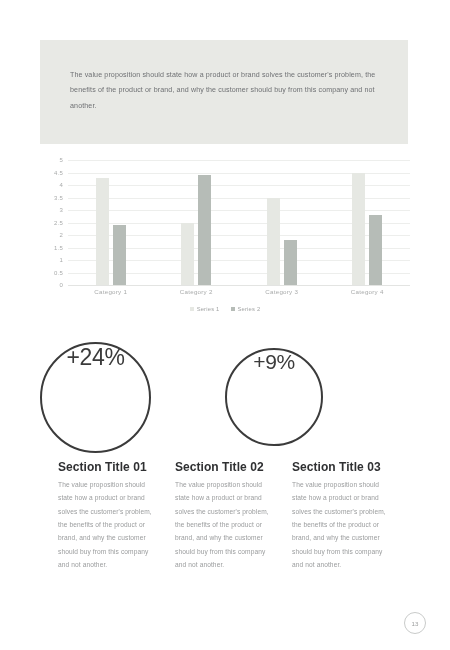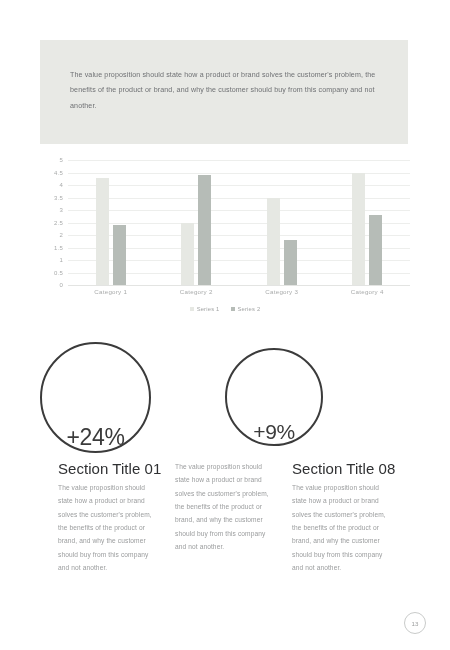--- a/index.html
+++ b/index.html
@@ -162,21 +162,21 @@
     display: flex;
     justify-content: flex-start;
     align-items: center;
   }
   .circle {
     width: 111px;
     height: 111px;
     border: 2px solid #3b3b3b;
     border-radius: 50%;
     display: flex;
-    align-items: flex-end;
+    align-items: flex-start;
     justify-content: center;
   }
   .circle.small {
     width: 98px;
     height: 98px;
   }
   .circle-value {
     font-size: 23px;
     font-weight: 400;
     color: #3b3b3b;
@@ -188,22 +188,22 @@
   .sections {
     position: absolute;
     left: 58px;
     top: 460px;
     width: 352px;
     display: flex;
     gap: 0;
   }
   .section-col { width: 117px; }
   .section-title {
-    font-size: 15px;
-    font-weight: normal;
+    font-size: 12px;
+    font-weight: bold;
     color: #2f3032;
     letter-spacing: 0.05px;
     margin-bottom: 4px;
   }
   .section-body {
     font-size: 6.6px;
     line-height: 2.02;
     color: #9a9c9d;
     width: 100px;
     letter-spacing: 0.1px;
@@ -311,24 +311,25 @@
         </div>
       </div>
     </div>
 
   <div class="sections">
       <div class="section-col">
         <div class="section-title">Section Title 01</div>
         <div class="section-body">The value proposition should state how a product or brand solves the customer's problem, the benefits of the product or brand, and why the customer should buy from this company and not another.</div>
       </div>
       <div class="section-col">
+        <div class="section-title">Section Title 02</div>
         <div class="section-body">The value proposition should state how a product or brand solves the customer's problem, the benefits of the product or brand, and why the customer should buy from this company and not another.</div>
       </div>
       <div class="section-col">
-        <div class="section-title">Section Title 08</div>
+        <div class="section-title">Section Title 03</div>
         <div class="section-body">The value proposition should state how a product or brand solves the customer's problem, the benefits of the product or brand, and why the customer should buy from this company and not another.</div>
       </div>
     </div>
 
   <div class="page-number">
     <span>13</span>
   </div>
 
 </div>
 

